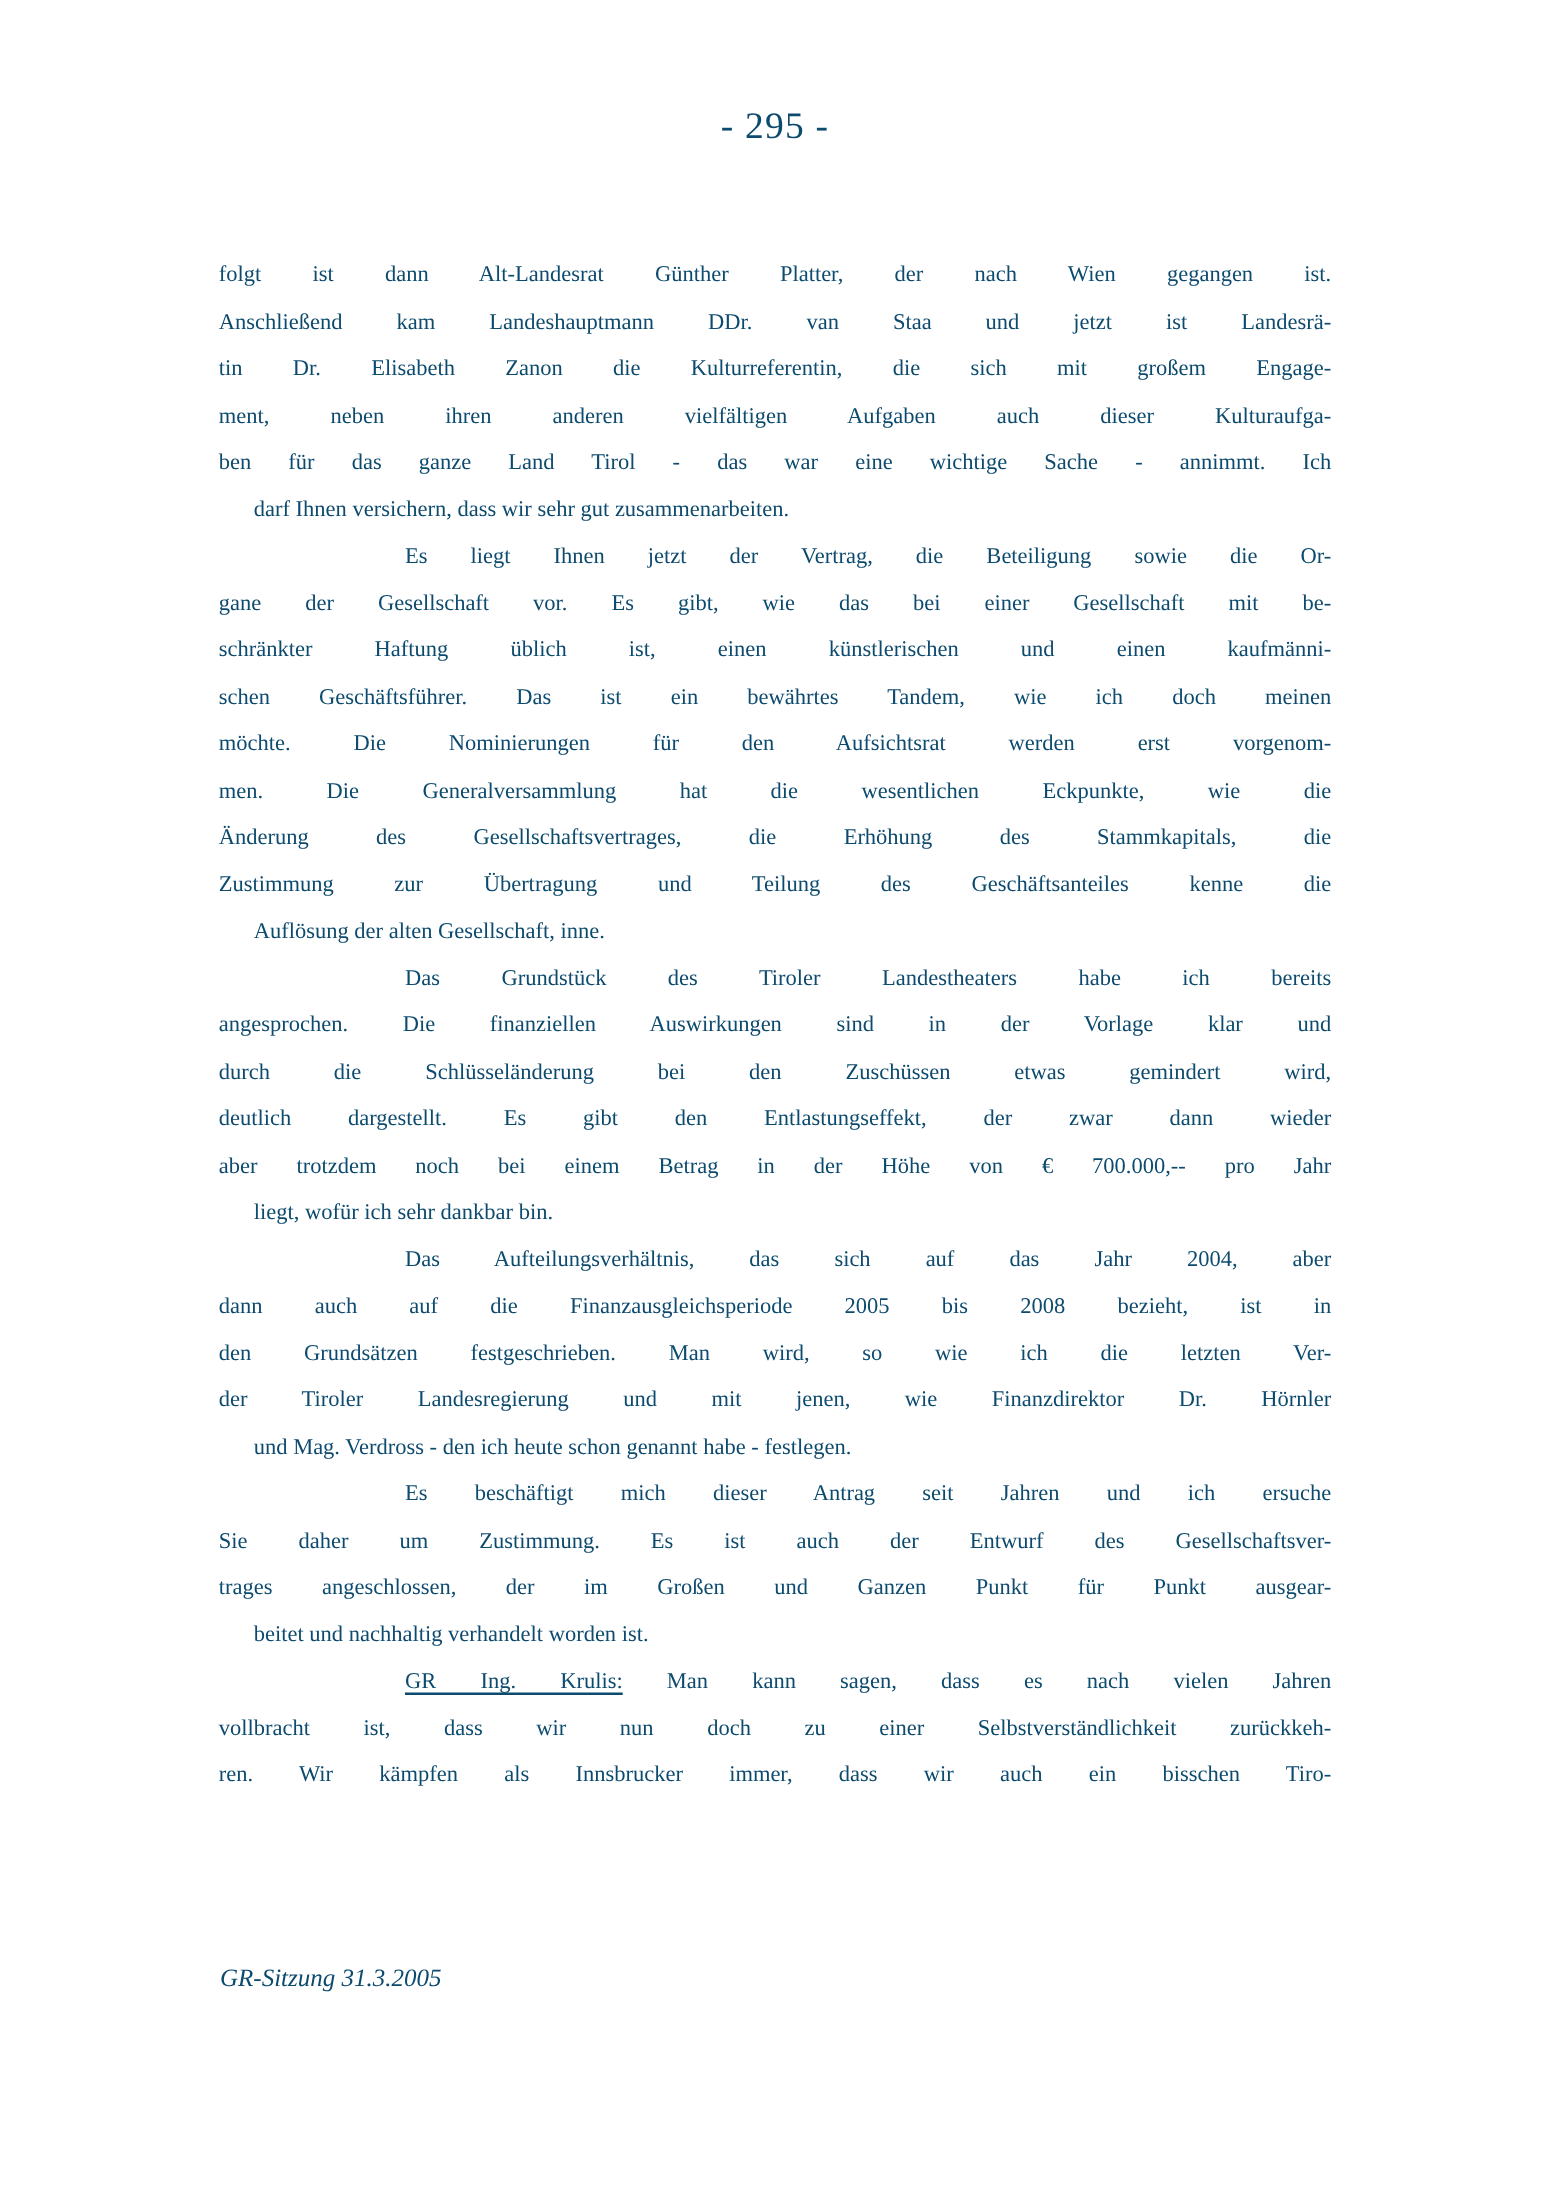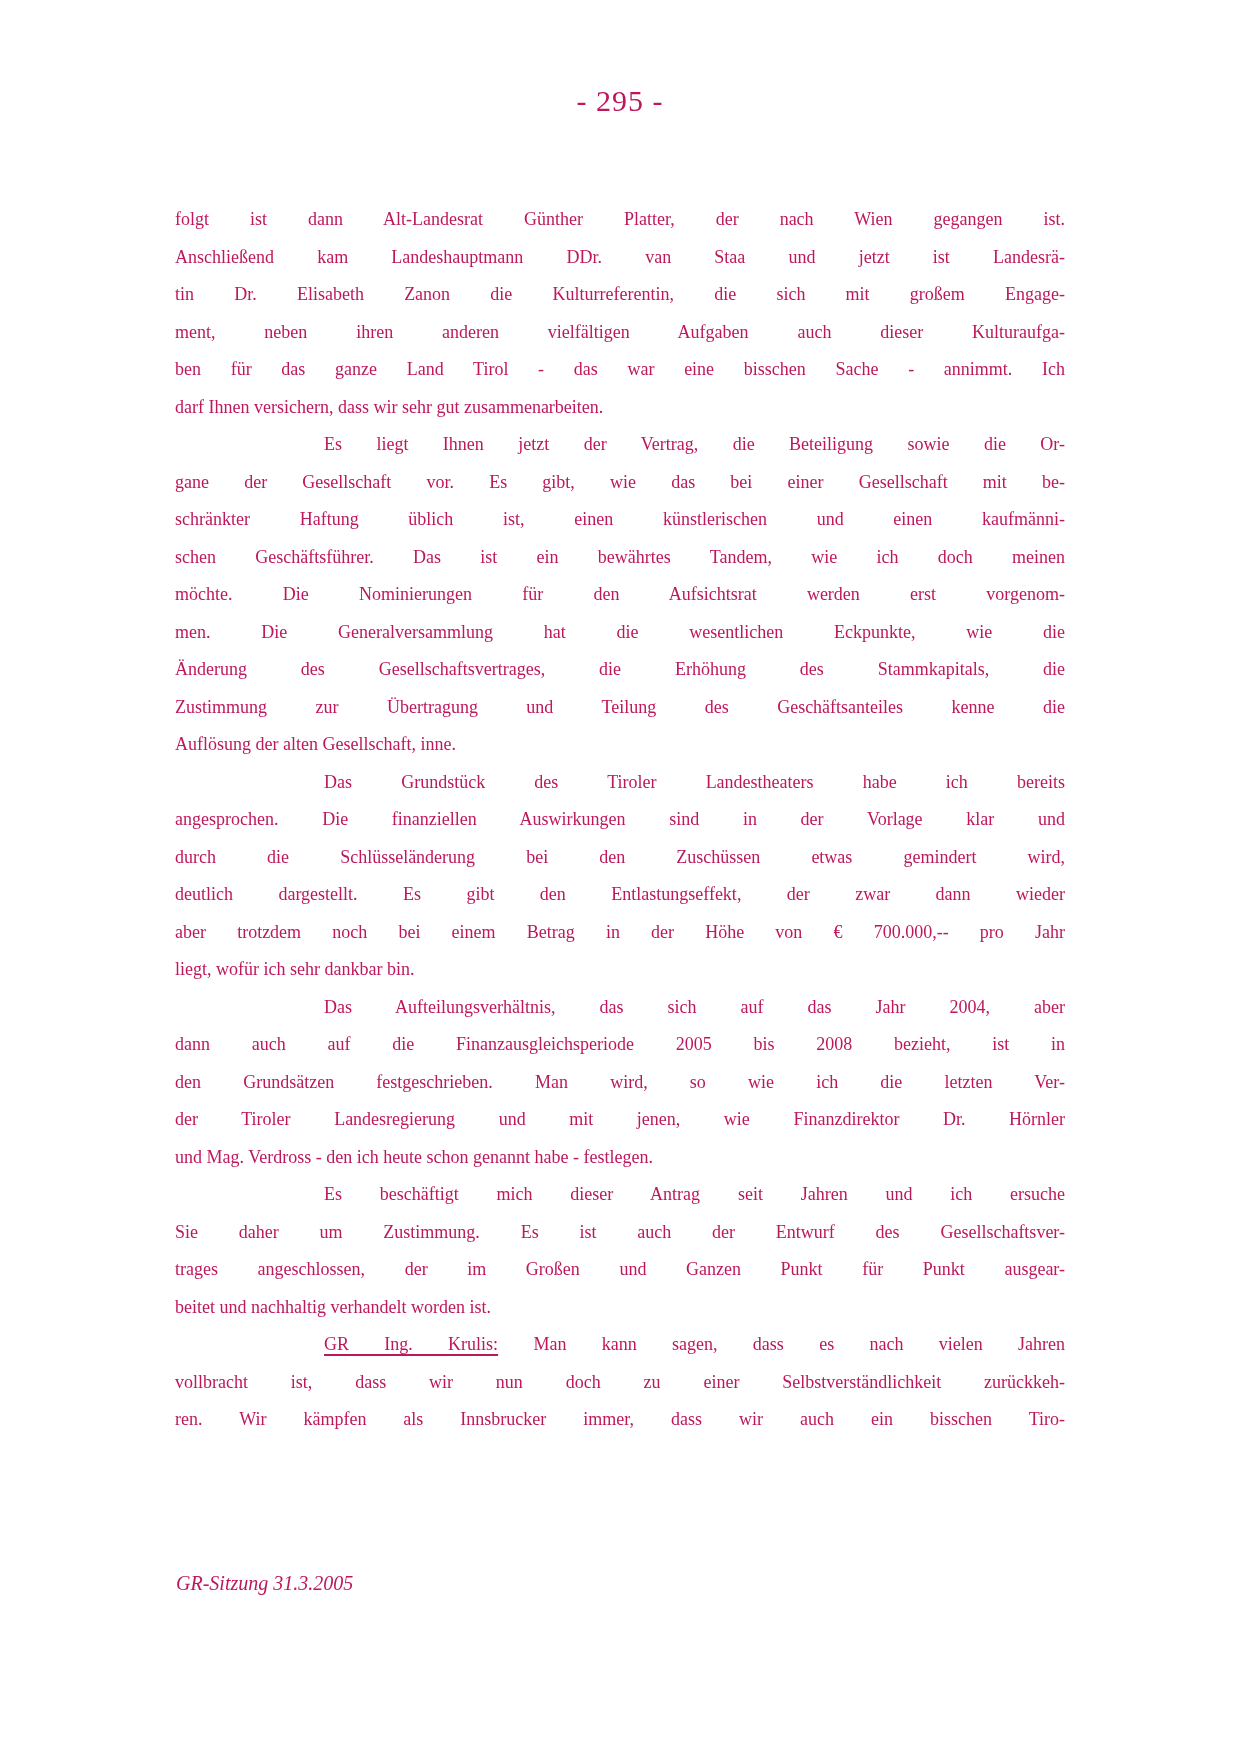--- a/index.html
+++ b/index.html
@@ -5,21 +5,21 @@
   html, body {
     margin: 0;
     padding: 0;
     background: #ffffff;
   }
   .page {
     position: relative;
     width: 1240px;
     height: 1755px;
     background: #ffffff;
-    color: #be185d;
+    color: #0c4a6e;
     font-family: "Liberation Serif", "DejaVu Serif", serif;
     overflow: hidden;
   }
   .page-number {
     position: absolute;
     top: 84px;
     left: 0;
     width: 1240px;
     text-align: center;
     font-size: 30px;
@@ -42,20 +42,21 @@
     text-justify: inter-word;
     height: 37.5px;
     overflow: visible;
   }
   .line.indent {
     text-indent: 149px;
   }
   .line.endline {
     text-align: left;
     text-align-last: left;
+    margin-left: 28px;
   }
   .speaker {
     text-decoration: underline;
     text-decoration-thickness: 2px;
     text-underline-offset: 4px;
   }
   .footer-note {
     position: absolute;
     top: 1572px;
     left: 176px;
@@ -68,21 +69,21 @@
 
 <div class="page">
   <div class="page-number">- 295 -</div>
 
   <div class="body-text">
       <div class="paragraph">
         <div class="line">folgt ist dann Alt-Landesrat Günther Platter, der nach Wien gegangen ist.</div>
         <div class="line">Anschließend kam Landeshauptmann DDr. van Staa und jetzt ist Landesrä-</div>
         <div class="line">tin Dr. Elisabeth Zanon die Kulturreferentin, die sich mit großem Engage-</div>
         <div class="line">ment, neben ihren anderen vielfältigen Aufgaben auch dieser Kulturaufga-</div>
-        <div class="line">ben für das ganze Land Tirol - das war eine bisschen Sache - annimmt. Ich</div>
+        <div class="line">ben für das ganze Land Tirol - das war eine wichtige Sache - annimmt. Ich</div>
         <div class="line endline">darf Ihnen versichern, dass wir sehr gut zusammenarbeiten.</div>
       </div>
       <div class="paragraph">
         <div class="line indent">Es liegt Ihnen jetzt der Vertrag, die Beteiligung sowie die Or-</div>
         <div class="line">gane der Gesellschaft vor. Es gibt, wie das bei einer Gesellschaft mit be-</div>
         <div class="line">schränkter Haftung üblich ist, einen künstlerischen und einen kaufmänni-</div>
         <div class="line">schen Geschäftsführer. Das ist ein bewährtes Tandem, wie ich doch meinen</div>
         <div class="line">möchte. Die Nominierungen für den Aufsichtsrat werden erst vorgenom-</div>
         <div class="line">men. Die Generalversammlung hat die wesentlichen Eckpunkte, wie die</div>
         <div class="line">Änderung des Gesellschaftsvertrages, die Erhöhung des Stammkapitals, die</div>

